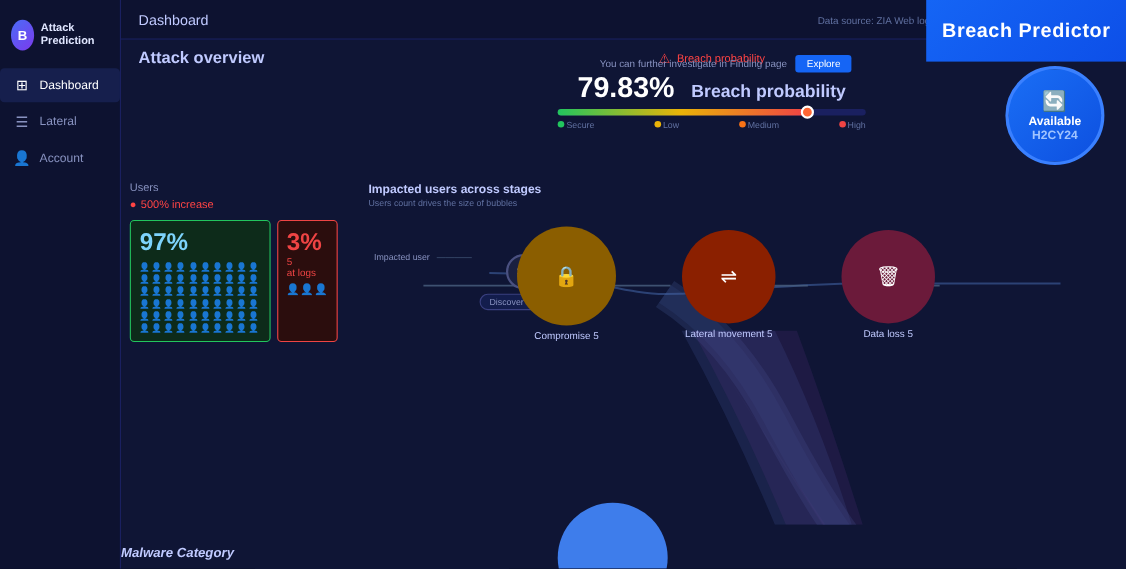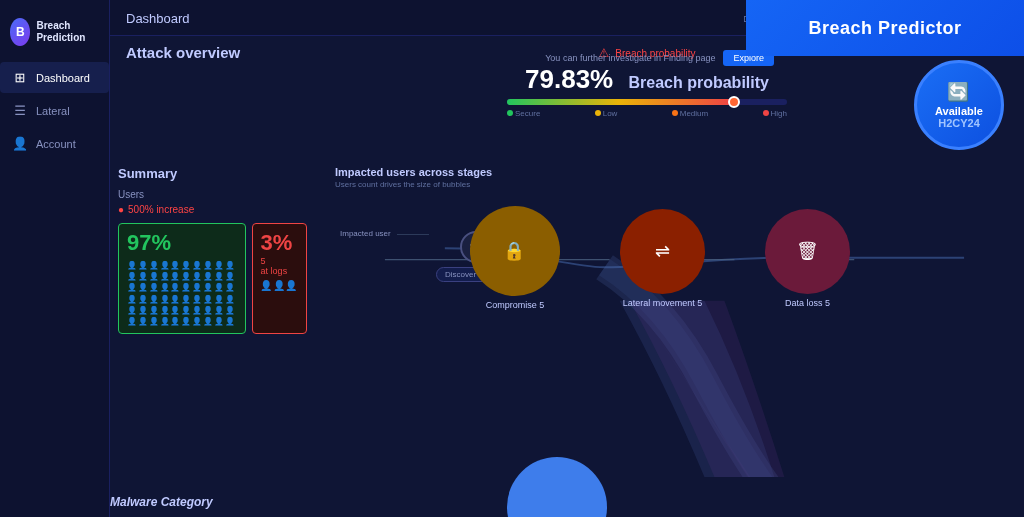--- a/index.html
+++ b/index.html
@@ -107,21 +107,21 @@
       color: #6070a0;
       font-size: 9px;
       text-align: center;
     }
 
     
     #breach-banner {
       position: absolute;
       top: 0;
       right: 0;
-      width: 278px;
+      width: 182px;
       height: 56px;
       background: linear-gradient(135deg, #1565f5, #0d4fe8);
       display: flex;
       align-items: center;
       justify-content: center;
       z-index: 20;
     }
     .breach-banner-text {
       color: white;
       font-size: 18px;
@@ -307,21 +307,21 @@
       min-width: 80px;
     }
     .user-block-red {
       background: #2b0d0d;
       border: 1px solid #ef4444;
       border-radius: 4px;
       padding: 6px 8px;
       min-width: 50px;
     }
     .pct-green {
-      color: #22c55e;
+      color: #7dd3fc;
       font-size: 22px;
       font-weight: 700;
     }
     .pct-red {
       color: #ef4444;
       font-size: 22px;
       font-weight: 700;
     }
     .pct-sub-green {
       color: #22c55e;
@@ -469,21 +469,21 @@
       border-radius: 50%;
       opacity: 0.9;
     }
   </style>
 </head>
 <body>
 
 <div id="sidebar">
   <div class="sidebar-logo">
     <div class="logo-icon">B</div>
-    <div class="logo-text">Breach Prediction</div>
+    <div class="logo-text">Attack Prediction</div>
   </div>
   <nav class="sidebar-nav">
     <div class="nav-item active">
       <span class="nav-icon">⊞</span>
       <span>Dashboard</span>
     </div>
     <div class="nav-item">
       <span class="nav-icon">☰</span>
       <span>Lateral</span>
     </div>
@@ -535,21 +535,20 @@
         <span><span class="label-dot" style="background:#ef4444;"></span>High</span>
       </div>
     </div>
 
     <div id="explore-hint">
       <span class="explore-hint-text">You can further investigate in Finding page</span>
       <button class="explore-btn">Explore</button>
     </div>
 
     <div id="summary-section">
-      <div class="summary-title">Summary</div>
       <div class="summary-users-label">Users</div>
       <div class="summary-increase">
         <span class="increase-dot">●</span>
         <span>500% increase</span>
       </div>
       <div class="user-blocks">
         <div class="user-block-green">
           <div class="pct-green">97%</div>
           <div class="user-icons-green">
             👤👤👤👤👤👤👤👤👤👤<br>

